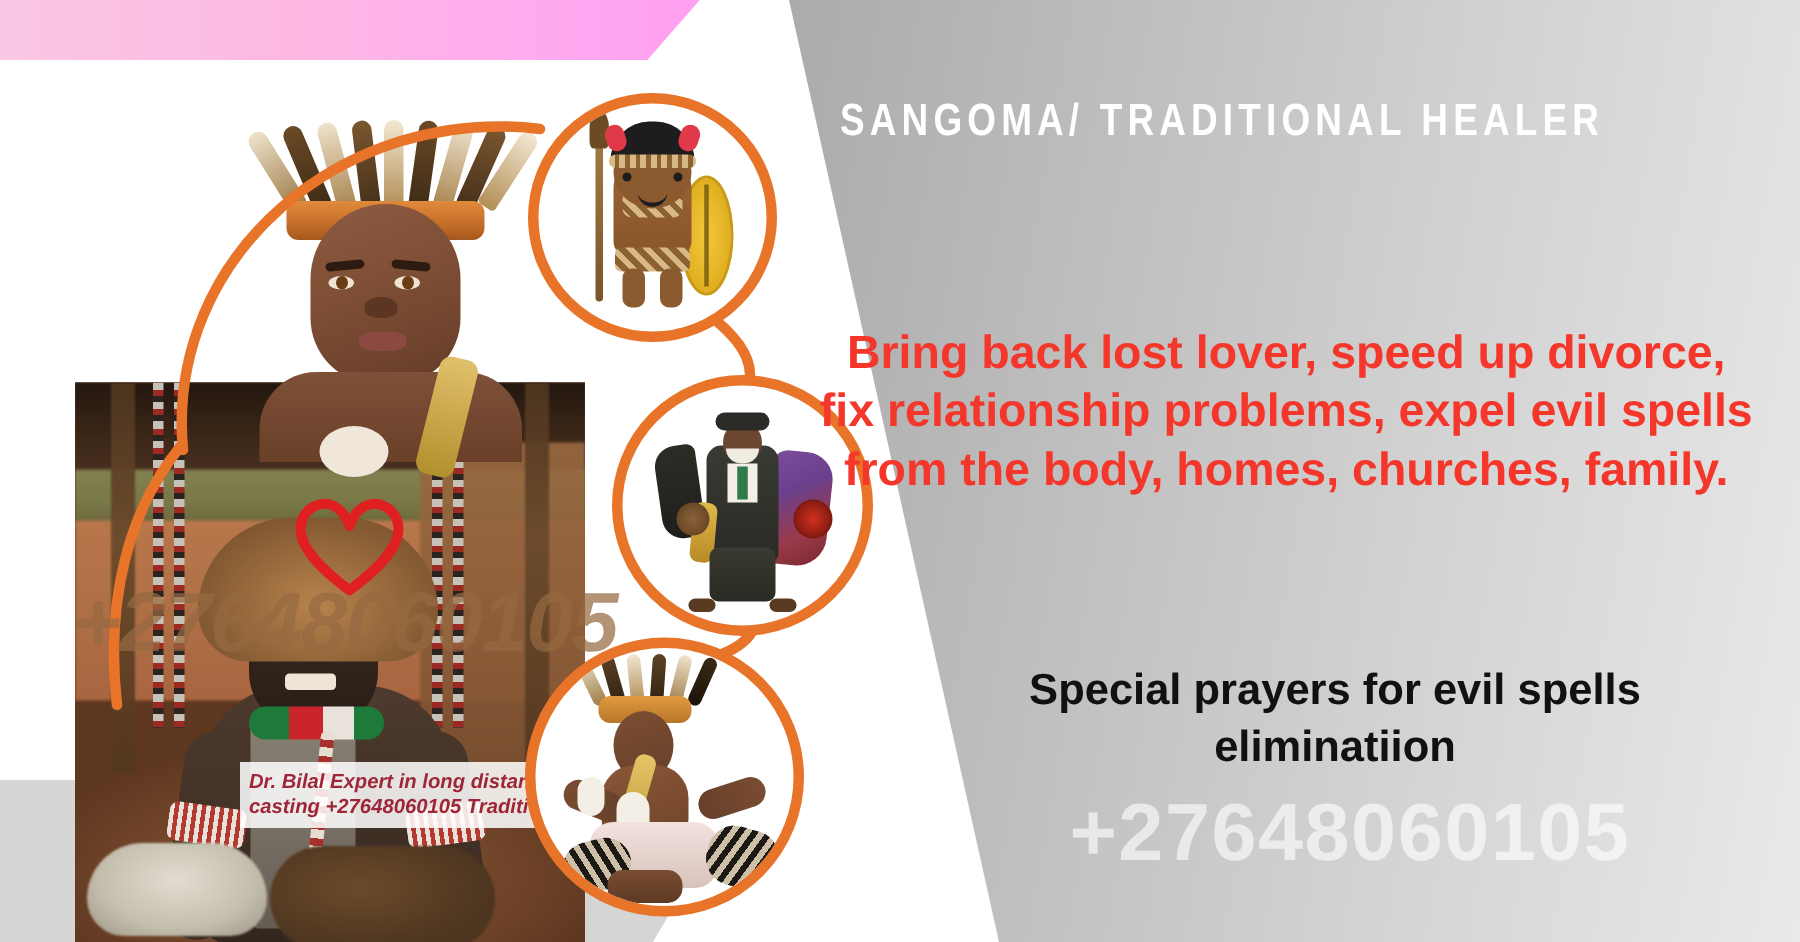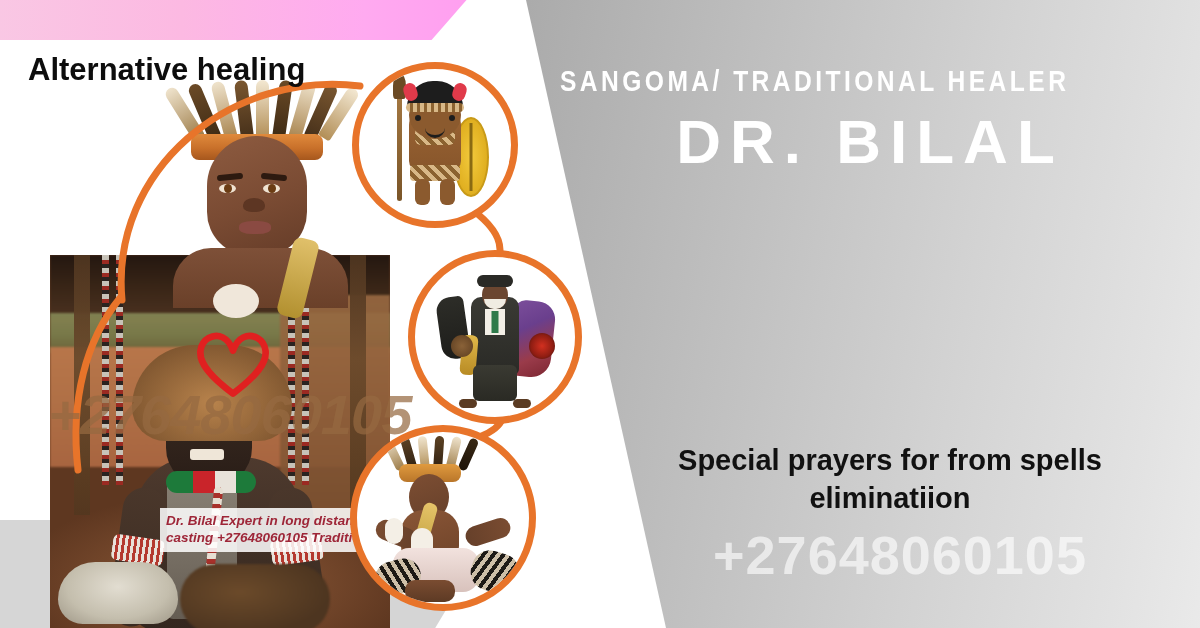--- a/index.html
+++ b/index.html
@@ -371,21 +371,20 @@
 <body>
 
 <div id="poster">
 
   <div class="shape pink-bar"></div>
   <div class="shape orange-bar"></div>
   <div class="shape gray-left-foot"></div>
   <div class="shape gray-wedge"></div>
   <div class="shape gray-panel"></div>
 
-  <div class="headline-left">Alternative healing</div>
 
   <div class="photo-card">
     <div class="hut-roof"></div>
     <div class="photo-grass"></div>
     <div class="photo-ground"></div>
     <div class="hut-wall"></div>
     <div class="hut-post" style="left:24px;"></div>
     <div class="hut-post" style="left:300px;"></div>
     <div class="bead-strand" style="left:52px;"></div>
     <div class="bead-strand" style="left:66px;"></div>
@@ -523,17 +522,17 @@
       <div class="d-furR"></div>
       <div class="d-furL"></div>
       <div class="d-wrap"></div>
       <div class="d-tail"></div>
       <div class="d-tailR"></div>
       <div class="d-leg"></div>
     </div>
   </div>
 
   <div class="kicker">SANGOMA/ TRADITIONAL HEALER</div>
-  <div class="bigname">DR. BILAL</div>
+  <div class="redcopy">Bring back lost lover, speed up divorce, fix relationship problems, expel evil spells from the body, homes, churches, family.</div>
   <div class="ghostphone">+27648060105</div>
-  <div class="blackcopy">Special prayers for  from spells eliminatiion</div>
+  <div class="blackcopy">Special prayers for  evil spells eliminatiion</div>
 
 </div>
 
 </body></html>

